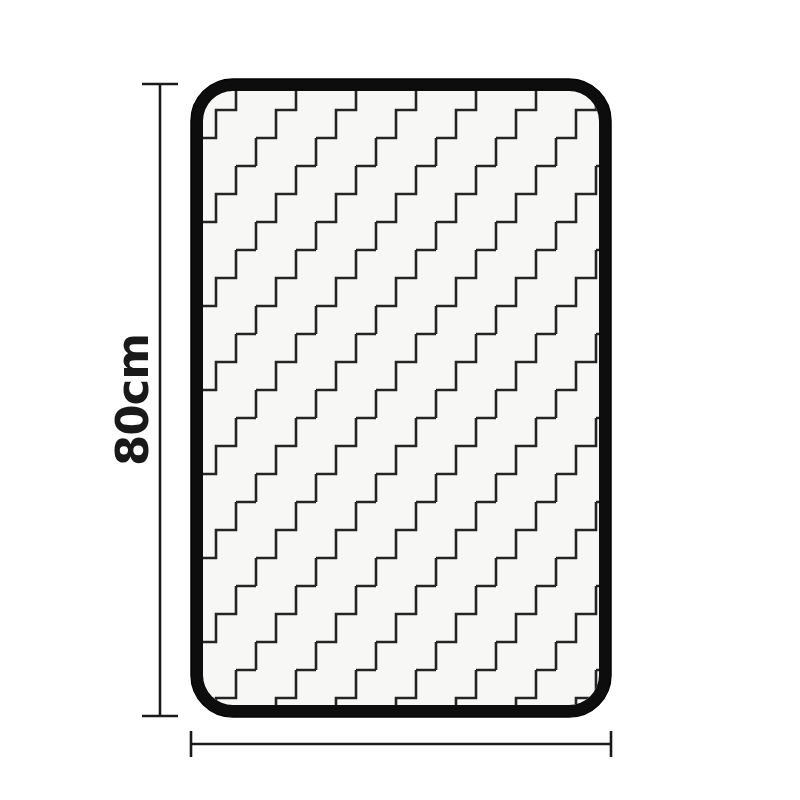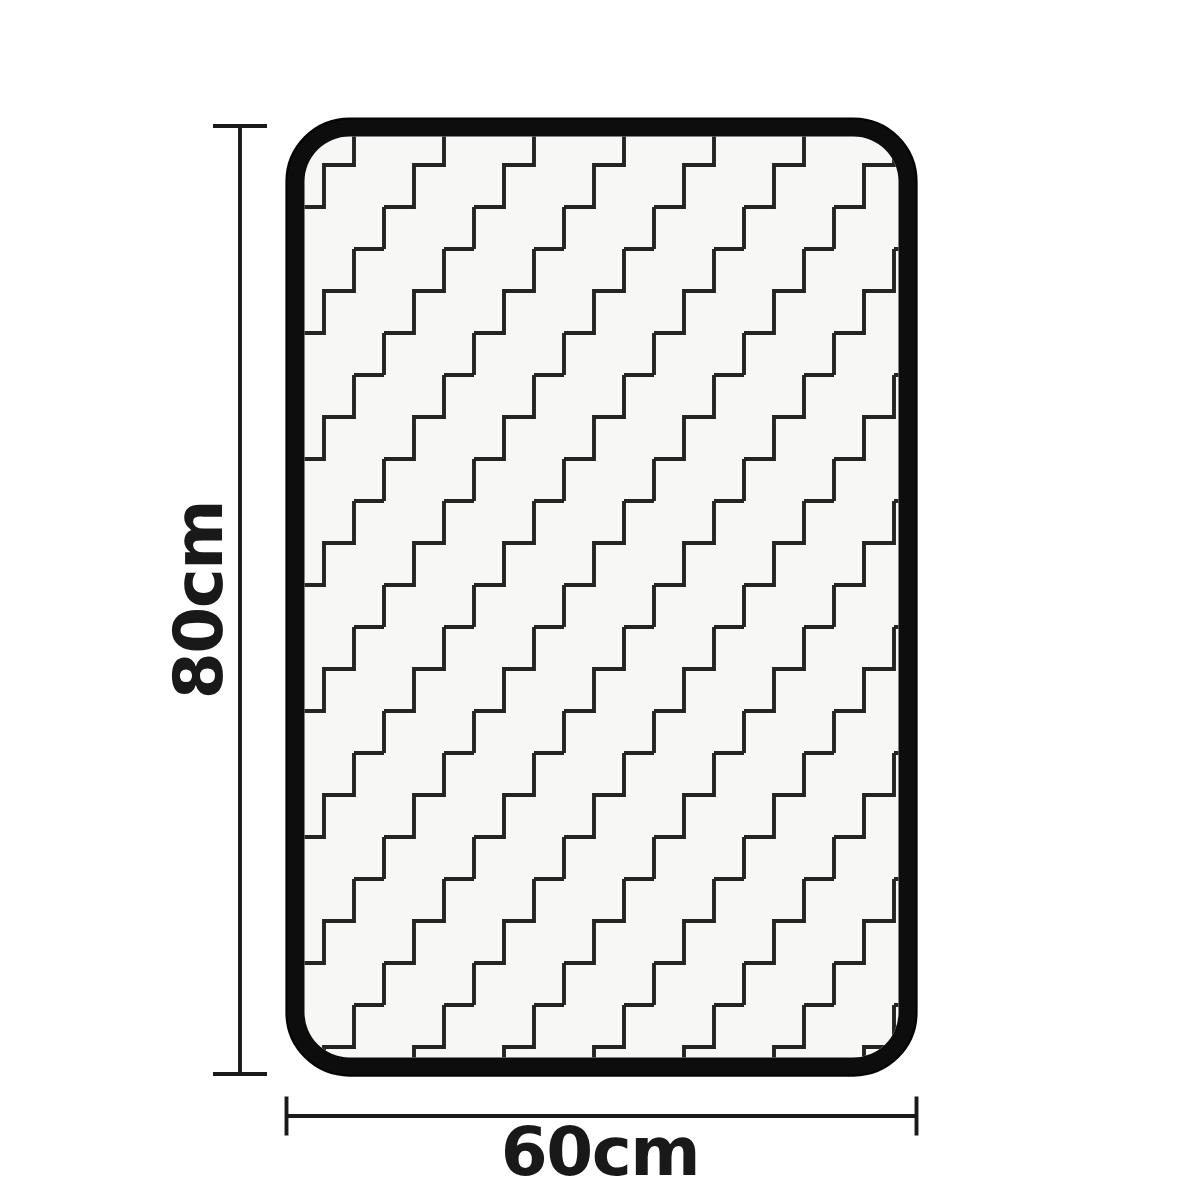--- a/index.html
+++ b/index.html
@@ -82,15 +82,14 @@
 
     <g stroke="#1a1a1a" stroke-width="2.6">
       <line x1="191" y1="744" x2="611" y2="744"></line>
       <line x1="191" y1="731" x2="191" y2="757"></line>
       <line x1="611" y1="731" x2="611" y2="757"></line>
     </g>
   </svg>
 
   <div class="dim-label height">80cm</div>
 
-  <div class="dim-label width">60cm</div>
 
 </div>
 
 </body></html>

